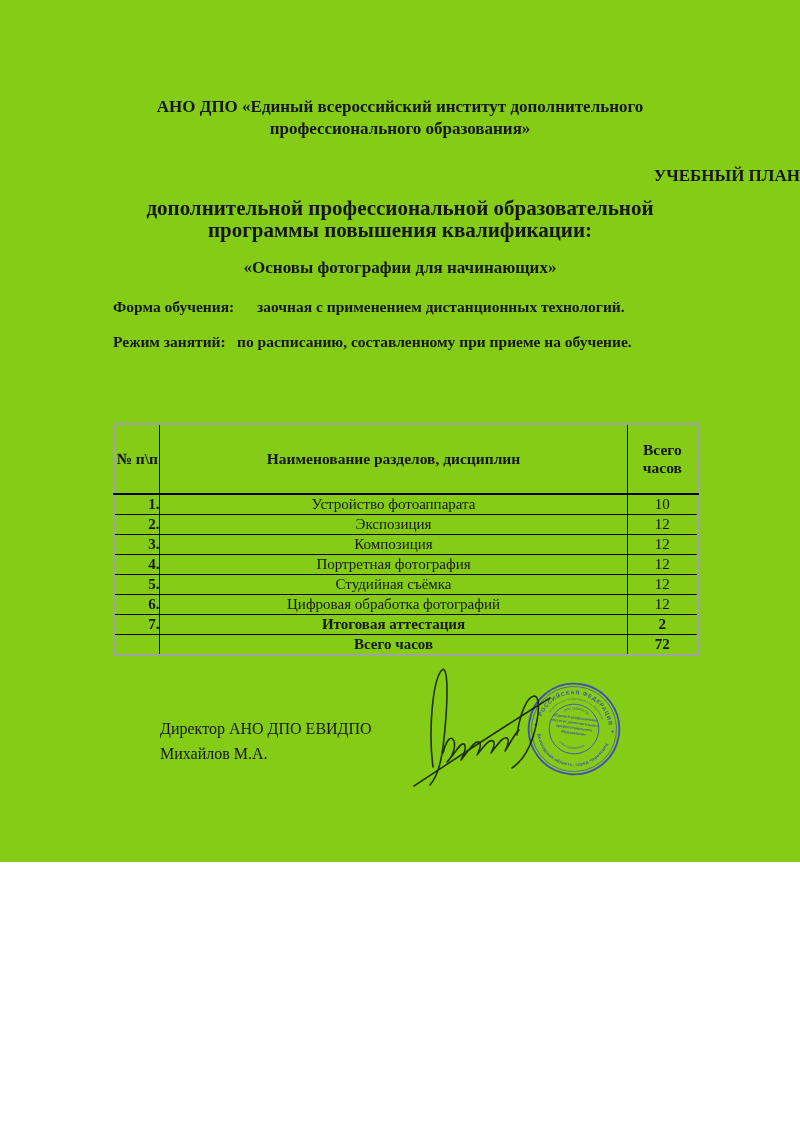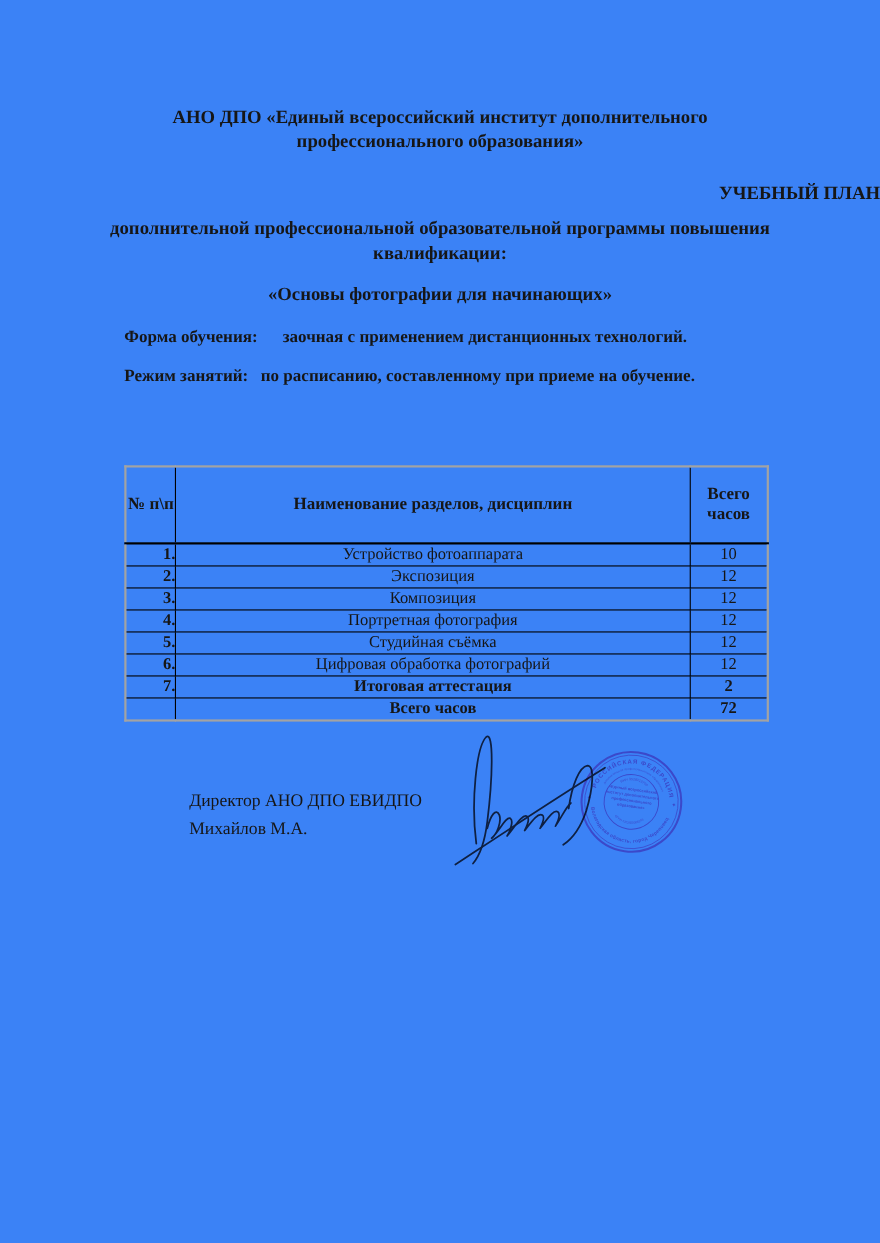--- a/index.html
+++ b/index.html
@@ -1,38 +1,38 @@
 <!DOCTYPE html>
 <html><head>
 <meta charset="utf-8">
 <style>
   * { margin: 0; padding: 0; box-sizing: border-box; }
   html, body { background: #ffffff; }
   .page {
     position: relative;
     width: 800px;
-    height: 1130px;
-    background: #3b82f6;
+    height: 862px;
+    background: #84cc16;
     font-family: "Liberation Serif", serif;
     color: #161616;
     overflow: hidden;
   }
   .org-name {
     position: absolute; top: 96px; left: 0; right: 0;
     width: 580px; margin: 0 auto;
     text-align: center; font-weight: bold; font-size: 17px; line-height: 22px;
   }
   .doc-title {
     position: absolute; top: 166px; left: 0; right: 0;
     text-align: right; font-weight: bold; font-size: 17px;
   }
   .doc-subtitle {
     position: absolute; top: 197px; left: 0; right: 0;
     width: 600px; margin: 0 auto;
-    text-align: center; font-weight: bold; font-size: 17px; line-height: 22px;
+    text-align: center; font-weight: bold; font-size: 21px; line-height: 22px;
   }
   .program-name {
     position: absolute; top: 258px; left: 0; right: 0;
     text-align: center; font-weight: bold; font-size: 17px;
   }
   .meta { position: absolute; top: 297px; left: 113px; font-size: 15.5px; font-weight: bold; }
   .meta-row { display: flex; margin-bottom: 15px; line-height: 20px; }
   .meta-label { width: 124px; flex: 0 0 124px; }
   .meta-value { padding-left: 0; }
   .meta-row:first-child .meta-value { padding-left: 20px; }
@@ -53,21 +53,21 @@
   th.name-h { width: 469px; margin-top: 12px; }
   th.hours-h { width: 71px; }
   table.plan tbody td { height: 20px; padding: 0; line-height: 19px; vertical-align: middle; }
   td.num { text-align: right; padding-right: 6px; font-weight: bold; }
   td.name { text-align: center; padding-left: 4px; }
   td.hours { text-align: center; }
   tr.bold-row td.name, tr.bold-row td.hours { font-weight: bold; margin-left: 24px; }
 
   .sign-text {
     position: absolute; top: 716px; left: 160px;
-    font-size: 16px; line-height: 25px; margin-left: 12px;
+    font-size: 16px; line-height: 25px;
   }
   .signature-svg {
     position: absolute; left: 400px; top: 655px;
     width: 168px; height: 145px;
     mix-blend-mode: multiply;
     z-index: 3;
   }
   .stamp-svg {
     position: absolute; left: 511px; top: 666px;
     width: 126px; height: 126px;

